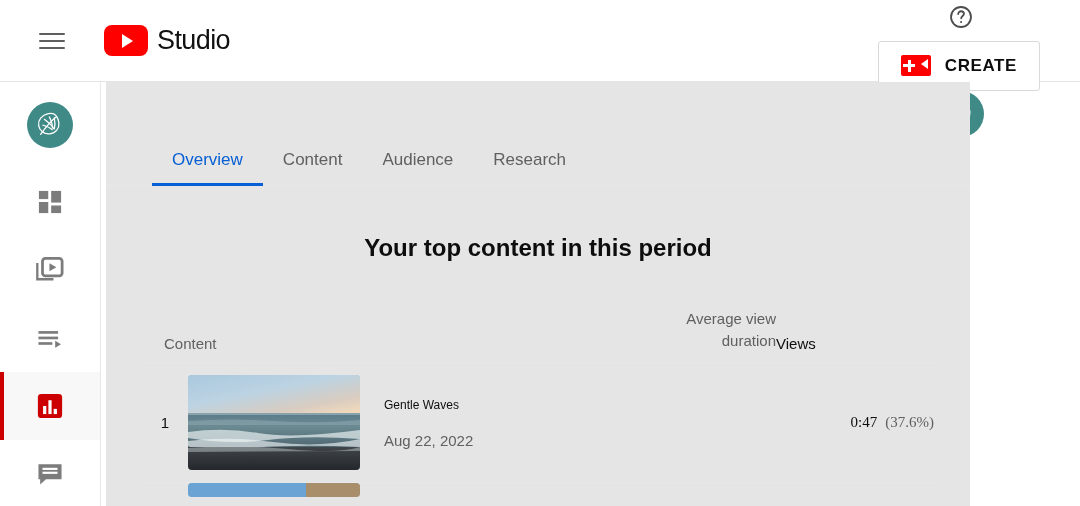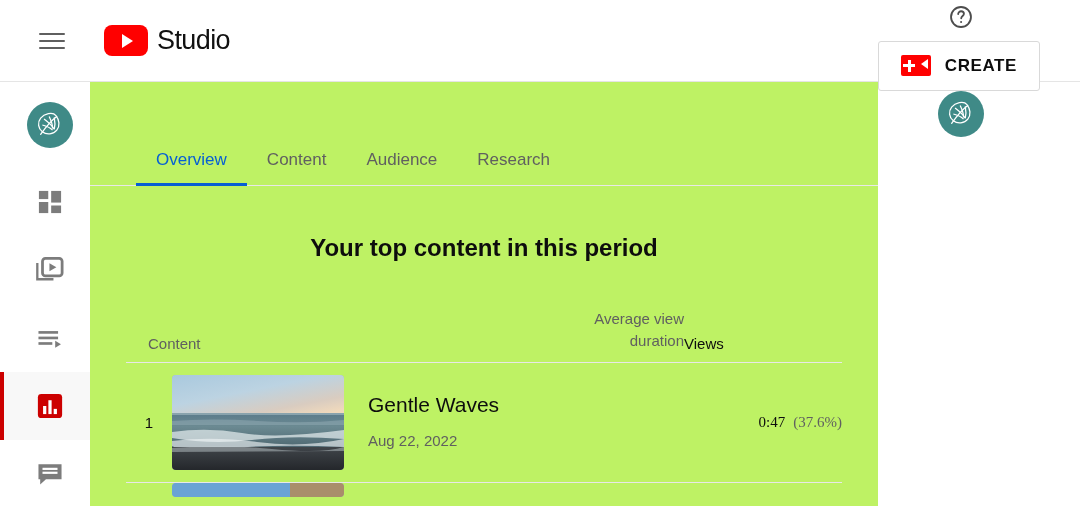--- a/index.html
+++ b/index.html
@@ -103,22 +103,22 @@
     display:flex; align-items:center; justify-content:center;
     cursor: pointer;
   }
   .side-item.active { background: #f8f8f8; }
   .side-item.active::before {
     content:""; position:absolute; left:0; top:0; bottom:0; width:4px; background:#cc0000;
   }
 
   
   .main {
-    position: absolute; top: 82px; left: 90px;
-    width: 788px; height: 424px; background:#bef264; overflow:hidden;
+    position: absolute; top: 82px; left: 106px;
+    width: 864px; height: 424px; background:#e5e5e5; overflow:hidden;
   }
   .tabs {
     height: 104px; display:flex; align-items: flex-end;
     border-bottom: 1px solid #e8e8e8;
     padding-left: 46px; gap: 0;
   }
   .tab {
     position: relative; padding: 0 20px 15px 20px;
     font-size: 17px; color: #606060; cursor: pointer; white-space: nowrap;
   }
@@ -155,21 +155,21 @@
     border-bottom: 1px solid #e8e8e8;
   }
   .rank {
     width: 46px; text-align: center; font-size: 15px; color: #0d0d0d; flex: 0 0 auto;
   }
   .thumb {
     width: 172px; height: 95px; border-radius: 4px; flex: 0 0 auto;
     overflow: hidden; position: relative; background:#9bb6c4;
   }
   .video-meta { flex: 1 1 auto; padding-left: 24px; }
-  .video-title { font-size: 21px; color: #0d0d0d; line-height: 22px; }
+  .video-title { font-size: 12px; color: #0d0d0d; line-height: 22px; }
   .video-date { font-size: 15px; color: #606060; margin-top: 15px; line-height: 20px; }
   .cell-avd {
     width: 230px; text-align: right; font-size: 15px; color: #0d0d0d; white-space: nowrap; font-family: Liberation Serif, serif;
   }
   .cell-avd .pct { color: #606060; margin-left: 8px; }
   .cell-views {
     width: 158px; text-align: right; font-size: 15px; color: #0d0d0d; padding-right: 22px;
   }
 
   .row-partial { display:flex; align-items:flex-start; height: 40px; overflow:hidden; }

